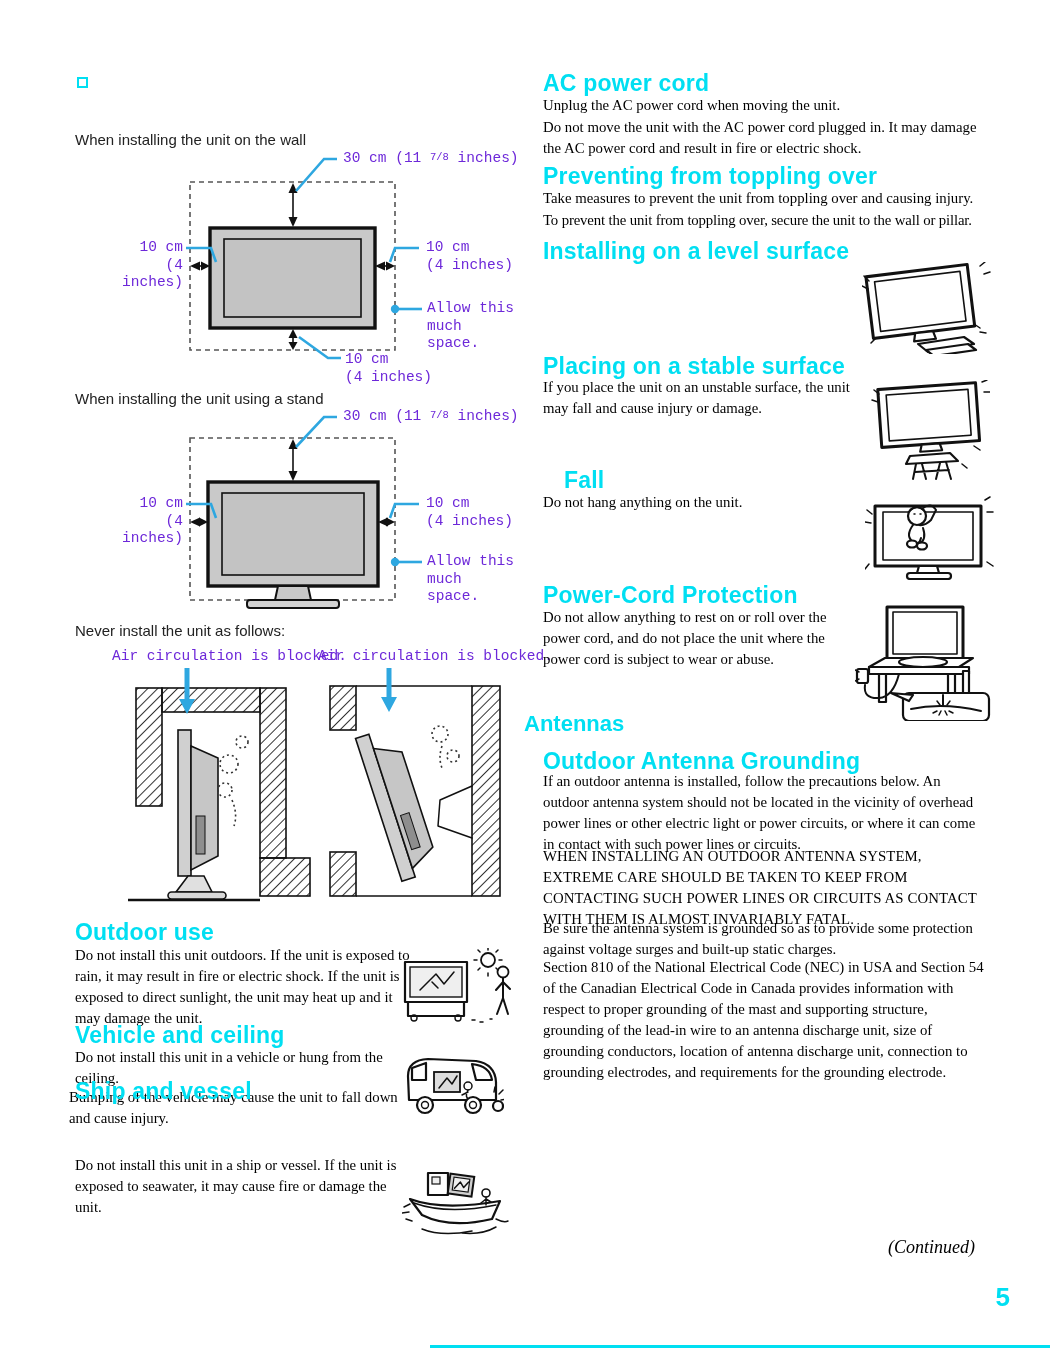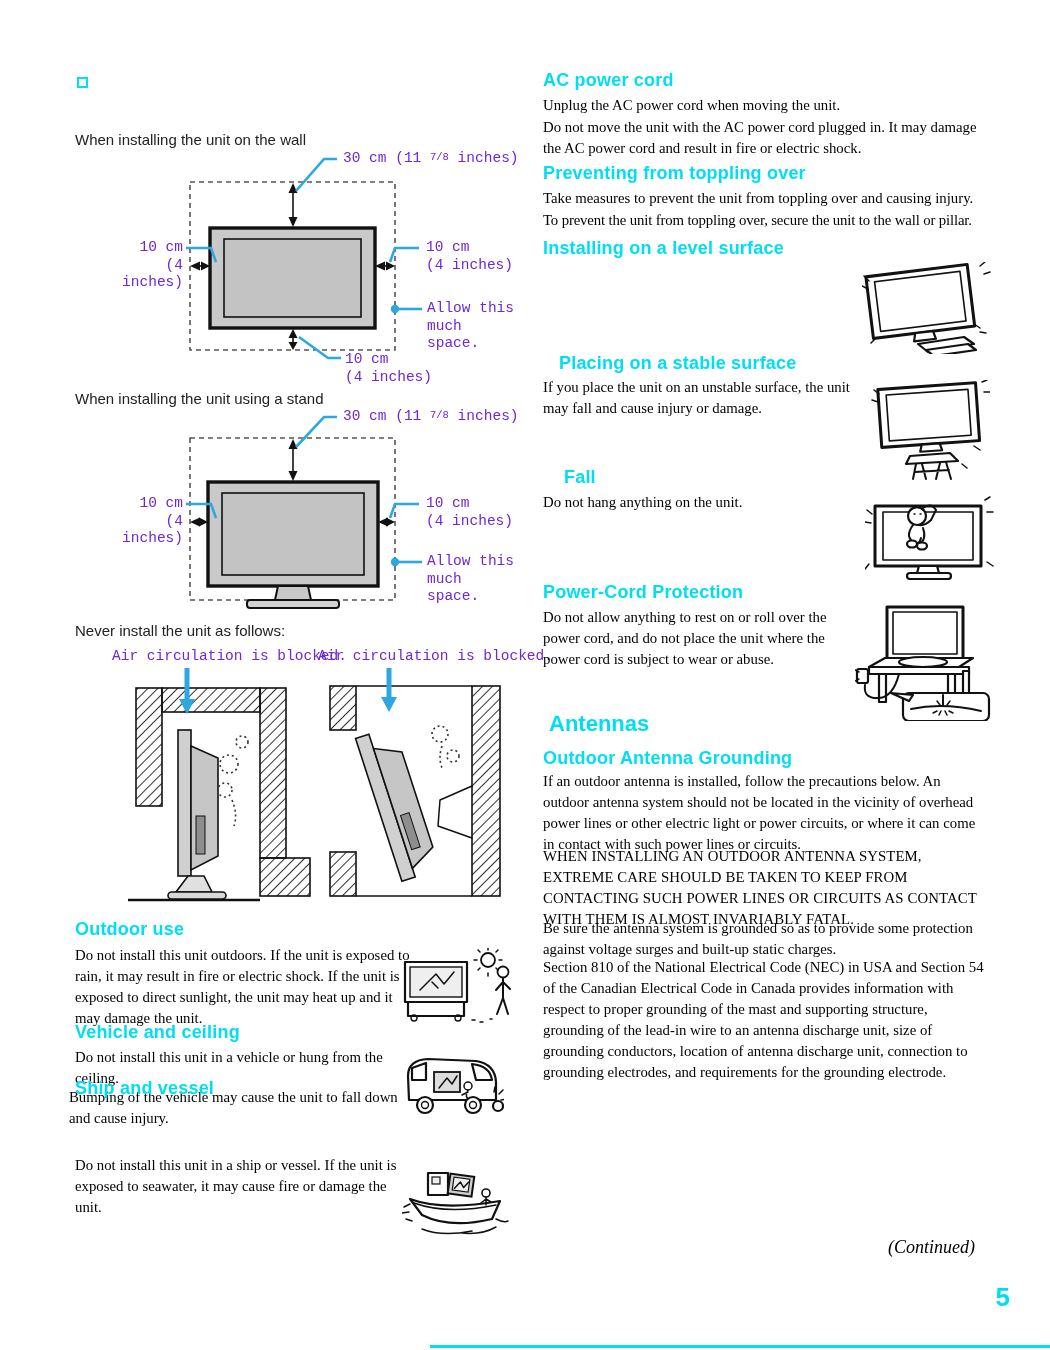--- a/index.html
+++ b/index.html
@@ -4,21 +4,21 @@
 <style>
   :root{ --accent:#00dff2; --leader:#2ea7e0; }
   *{box-sizing:border-box; margin:0; padding:0;}
   body{background:#888;}
   .page{position:relative; width:1050px; height:1350px; background:#fff; overflow:hidden;
         font-family:"Liberation Serif",serif; color:#000;}
   .abs{position:absolute;}
   .serif{font-family:"Liberation Serif",serif; font-size:14.8px; line-height:1.42;}
   .caption{font-family:"Liberation Sans",sans-serif; font-size:15px; color:#222;}
   .dlabel{font-family:Liberation Mono, monospace; font-size:14.5px; line-height:1.22; color:#6d28d9;}
-  .head{font-family:"Liberation Sans",sans-serif; font-weight:bold; font-size:18px; color:var(--accent); letter-spacing:0.2px;text-align:center;}
+  .head{font-family:"Liberation Sans",sans-serif; font-weight:bold; font-size:23px; color:var(--accent); letter-spacing:0.2px;text-align:center;}
   .bighead{font-family:"Liberation Sans",sans-serif; font-weight:bold; font-size:22px; color:var(--accent);}
   .frac{font-size:10.5px; vertical-align:2px;}
   .checkbox{width:11px; height:11px; border:2px solid var(--accent);}
   .leader{stroke:var(--leader); stroke-width:2.6; fill:none;}
   .leadfill{fill:var(--leader);}
   .meas{stroke:#111; stroke-width:1.6;}
   .measfill{fill:#111;}
   .nowrap{white-space:nowrap; letter-spacing:-0.15px;}
   .caps{letter-spacing:0.1px;}
   .continued{font-family:"Liberation Serif",serif; font-style:italic; font-size:18px;}
@@ -242,21 +242,21 @@
     <g transform="rotate(-7 62 45)">
       <rect class="fillw" x="8" y="8" width="102" height="62" style="stroke-width:3"></rect>
       <rect class="fillw" x="16" y="14" width="86" height="50" style="stroke-width:1.6"></rect>
       <path class="fillw" d="M50,70 h18 l2,8 h-22 z"></path>
     </g>
     <path class="fillw" d="M56,82 l46,-7 l10,7 l-46,8 z"></path>
     <path class="fillw" d="M64,88 l42,-6 l8,6 l-42,6 z"></path>
     <path class="ink15" d="M2,14 l5,5 M0,24 l6,3 M118,4 l5,-4 M122,12 l6,-2 M14,76 l-5,5 M112,62 l6,4 M118,70 l6,1"></path>
   </svg>
 
-  <div class="abs head" style="left:543px; top:353px;margin-left:16px;">Placing on a stable surface</div>
+  <div class="abs head" style="left:543px; top:353px;">Placing on a stable surface</div>
   <div class="abs serif" style="left:543px; top:377px; width:326px;">If you place the unit on an unstable surface, the unit may fall and cause injury or damage.</div>
   <svg class="abs" style="left:870px; top:380px;" width="120" height="100" viewBox="0 0 120 100">
     <g transform="rotate(-4 60 40)">
       <rect class="fillw" x="10" y="6" width="98" height="58" style="stroke-width:3"></rect>
       <rect class="fillw" x="18" y="12" width="82" height="46" style="stroke-width:1.6"></rect>
       <path class="fillw" d="M50,64 h18 l2,7 h-22 z"></path>
     </g>
     <path class="fillw" d="M40,76 L80,73 L88,81 L36,84 Z"></path>
     <path class="ink" d="M46,84 L43,99 M76,82 L81,99 M52,84 L56,99 M70,83 L66,99 M45,92 L79,90"></path>
     <path class="ink15" d="M4,10 l5,4 M2,20 l6,2 M112,2 l5,-2 M114,12 l6,0 M104,66 l6,4 M92,84 l5,4"></path>
@@ -291,21 +291,21 @@
     <rect class="fillw" x="108" y="66" width="6" height="24"></rect>
     <path class="ink" d="M44,69 Q38,92 24,93 Q8,94 10,80"></path>
     <rect class="fillw" x="2" y="64" width="11" height="14" rx="2"></rect>
     <path class="ink15" d="M4,67 l-4,-2 M4,74 l-4,2"></path>
     <path class="fillw" d="M54,88 h74 a6,6 0 0 1 6,6 v16 a6,6 0 0 1 -6,6 h-74 a6,6 0 0 1 -6,-6 v-16 a6,6 0 0 1 6,-6 z"></path>
     <polygon class="fillw" points="54,96 36,88 58,90"></polygon>
     <path class="ink" d="M88,90 v10 M56,104 Q88,97 126,106"></path>
     <path class="ink15" d="M82,96 l3,4 M95,96 l-3,4 M84,110 l2,-4 M92,110 l-2,-4 M78,108 l4,-2 M98,108 l-4,-2"></path>
   </svg>
 
-  <div class="abs bighead" style="left:549px; top:711px;">Antennas</div>
+  <div class="abs bighead" style="left:524px; top:711px;">Antennas</div>
   <div class="abs head" style="left:543px; top:748px;">Outdoor Antenna Grounding</div>
   <div class="abs serif" style="left:543px; top:771px; width:442px;">If an outdoor antenna is installed, follow the precautions below. An outdoor antenna system should not be located in the vicinity of overhead power lines or other electric light or power circuits, or where it can come in contact with such power lines or circuits.</div>
   <div class="abs serif caps" style="left:543px; top:846px; width:442px;">WHEN INSTALLING AN OUTDOOR ANTENNA SYSTEM, EXTREME CARE SHOULD BE TAKEN TO KEEP FROM CONTACTING SUCH POWER LINES OR CIRCUITS AS CONTACT WITH THEM IS ALMOST INVARIABLY FATAL.</div>
   <div class="abs serif" style="left:543px; top:918px; width:442px;">Be sure the antenna system is grounded so as to provide some protection against voltage surges and built-up static charges.</div>
   <div class="abs serif" style="left:543px; top:957px; width:442px;">Section 810 of the National Electrical Code (NEC) in USA and Section 54 of the Canadian Electrical Code in Canada provides information with respect to proper grounding of the mast and supporting structure, grounding of the lead-in wire to an antenna discharge unit, size of grounding conductors, location of antenna discharge unit, connection to grounding electrodes, and requirements for the grounding electrode.</div>
 
   <div class="abs continued" style="right:75px; top:1237px;">(Continued)</div>
   <div class="abs pagenum" style="right:40px; top:1282px;">5</div>
   <div class="botrule"></div>
 

